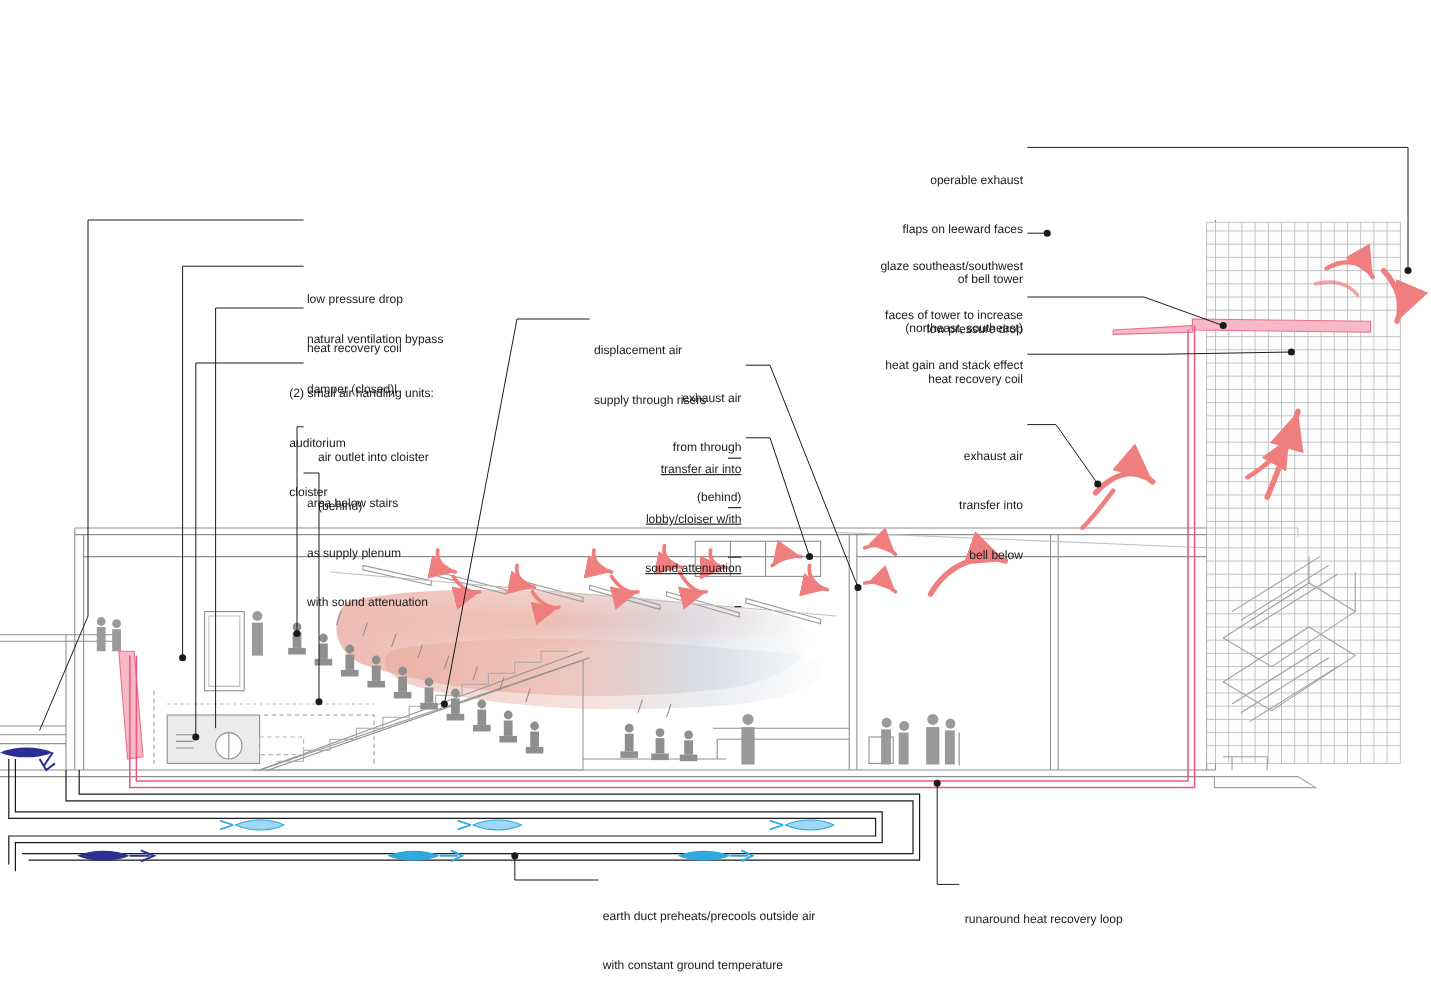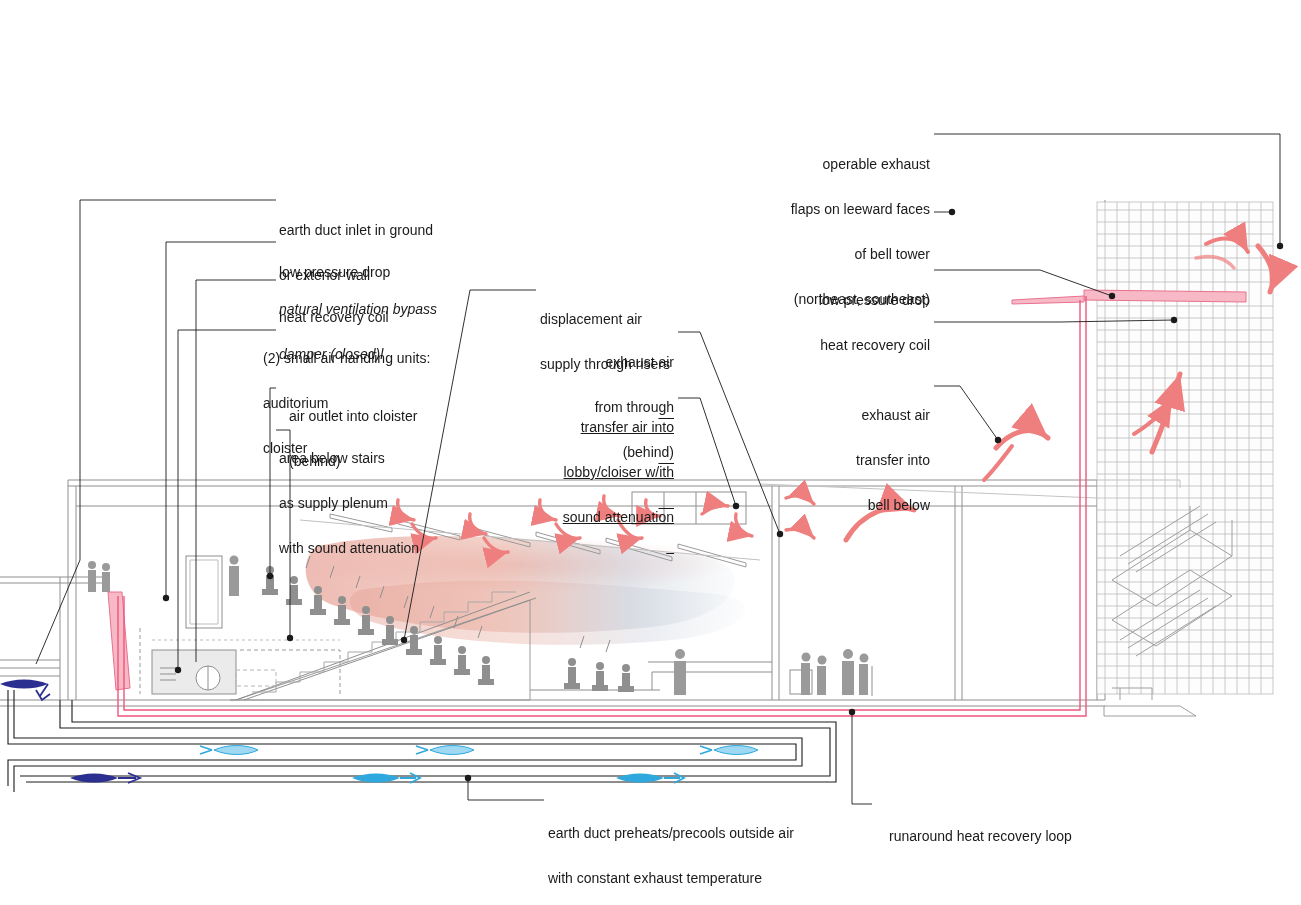--- a/index.html
+++ b/index.html
@@ -20,21 +20,21 @@
   #svg-root {
     position: absolute;
     left: 0;
     top: 0;
     width: 1301px;
     height: 905px;
   }
   .lbl {
     position: absolute;
     font-family: "Liberation Sans", sans-serif;
-    font-size: 14px;
+    font-size: 11px;
     line-height: 15px;
     color: #1a1a1a;
     white-space: pre;
   }
   .lbl.right {
     text-align: right;
   }
 </style>
 </head>
 <body>
@@ -421,31 +421,27 @@
       <circle cx="1280" cy="246" r="3.2"></circle>
       <circle cx="952" cy="212" r="3.2"></circle>
       <circle cx="1112" cy="296" r="3.2"></circle>
       <circle cx="1174" cy="320" r="3.2"></circle>
       <circle cx="998" cy="440" r="3.2"></circle>
       <circle cx="468" cy="778" r="3.2"></circle>
       <circle cx="852" cy="712" r="3.2"></circle>
     </g>
   </svg>
 
-  <div class="lbl" style="left:279px; top:193px;">
-    <div>earth duct inlet in ground</div>
-    <div>or exterior wall</div>
-  </div>
 
   <div class="lbl" style="left:279px; top:235px;">
     <div>low pressure drop</div>
     <div>heat recovery coil</div>
   </div>
 
-  <div class="lbl" style="left:279px; top:272px;font-style:italic;">
+  <div class="lbl" style="left:279px; top:272px;">
     <div>natural ventilation bypass</div>
     <div>damper (closed)l</div>
   </div>
 
   <div class="lbl" style="left:263px; top:321px;">
     <div>(2) small air handling units:</div>
     <div>auditorium</div>
     <div>cloister</div>
   </div>
 
@@ -477,36 +473,41 @@
     <div>sound attenuation</div>
   </div>
 
   <div class="lbl right" style="left:700px; top:127px; width:230px;">
     <div>operable exhaust</div>
     <div>flaps on leeward faces</div>
     <div>of bell tower</div>
     <div>(northeast, southeast)</div>
   </div>
 
+  <div class="lbl right" style="left:700px; top:205px; width:230px;">
+    <div>glaze southeast/southwest</div>
+    <div>faces of tower to increase</div>
+    <div>heat gain and stack effect</div>
+  </div>
 
   <div class="lbl right" style="left:700px; top:263px; width:230px;">
     <div>low pressure drop</div>
     <div>heat recovery coil</div>
   </div>
 
 
   <div class="lbl right" style="left:700px; top:378px; width:230px;">
     <div>exhaust air</div>
     <div>transfer into</div>
     <div>bell below</div>
   </div>
 
   <div class="lbl" style="left:548px; top:796px;">
     <div>earth duct preheats/precools outside air</div>
-    <div>with constant exhaust temperature</div>
+    <div>with constant ground temperature</div>
     
   </div>
 
-  <div class="lbl" style="left:877px; top:799px;margin-left:12px;">
+  <div class="lbl" style="left:877px; top:799px;">
     <div>runaround heat recovery loop</div>
   </div>
 
 </div>
 
 </body></html>

